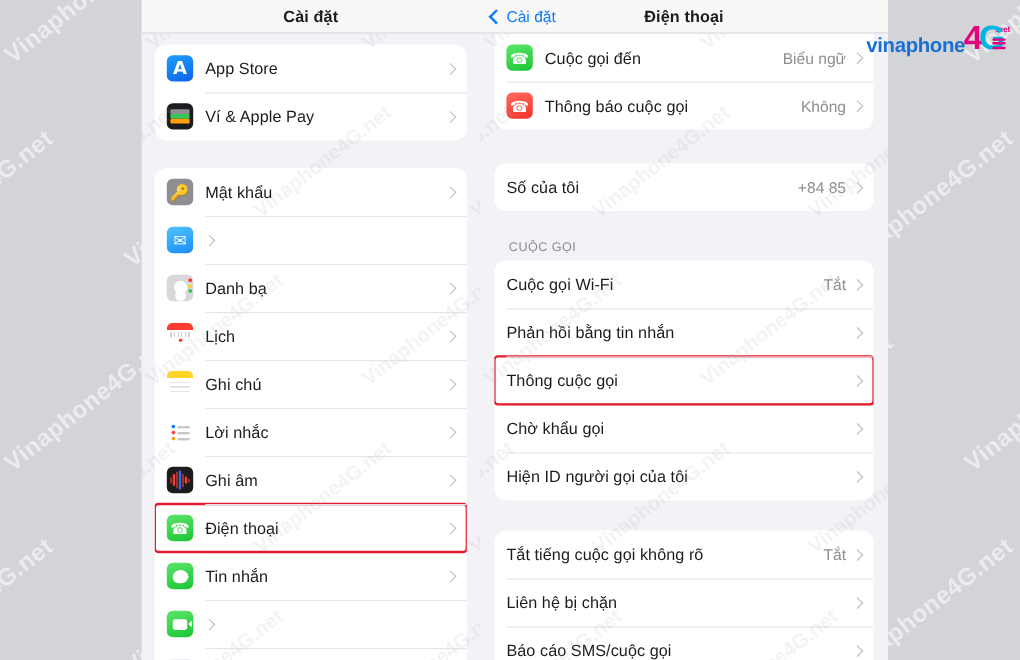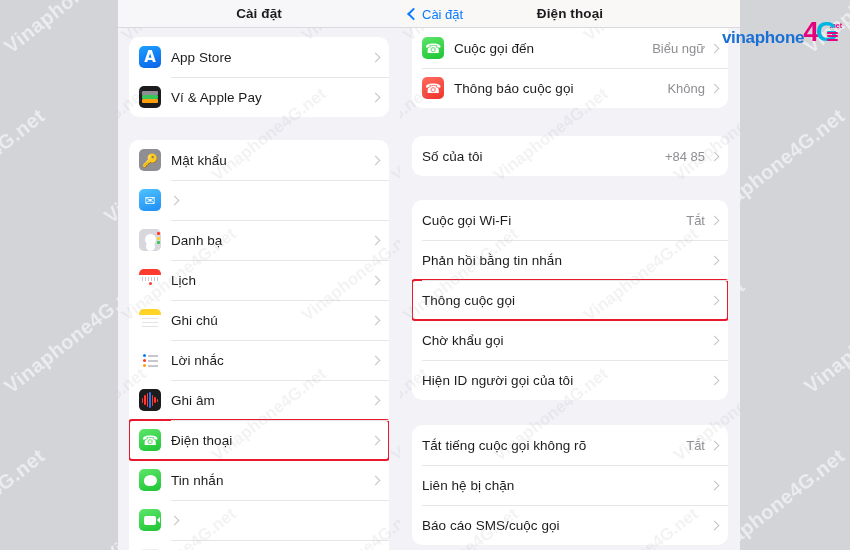--- a/index.html
+++ b/index.html
@@ -349,20 +349,21 @@
     <div class="group">
       <div class="row">
         <span class="lbl">Số của tôi</span>
         <span class="val">+84 85</span>
         <span class="chev-r"></span>
       </div>
     </div>
 
     <div style="height:24px"></div>
 
+    <div class="sechdr">CUỘC GỌI</div>
 
     <div class="group">
       <div class="row">
         <span class="lbl">Cuộc gọi Wi-Fi</span>
         <span class="val">Tắt</span>
         <span class="chev-r"></span>
       </div>
       <div class="row">
         <span class="lbl">Phản hồi bằng tin nhắn</span>
         <span class="chev-r"></span>

